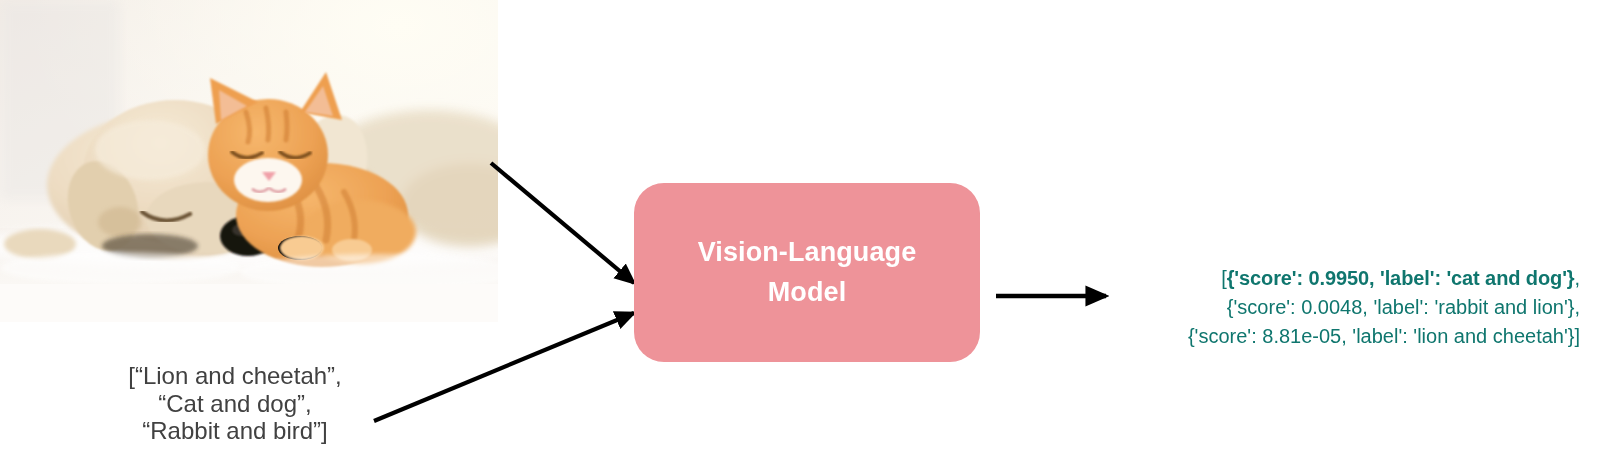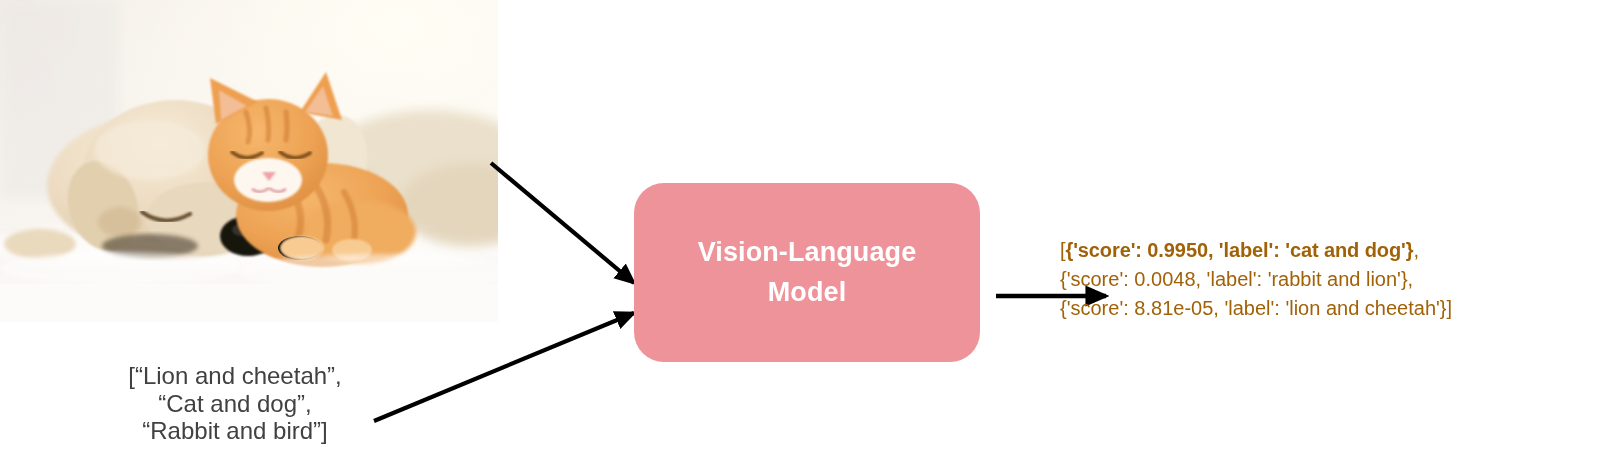--- a/index.html
+++ b/index.html
@@ -69,24 +69,24 @@
     text-align: center;
     color: #414141;
     font-size: 24px;
     line-height: 27.5px;
     white-space: pre-line;
   }
 
   .output-text {
     position: absolute;
     left: 1060px;
-    top: 236px;
+    top: 264px;
     width: 520px;
-    text-align: left;
-    color: #a16207;
+    text-align: right;
+    color: #0f766e;
     font-size: 20px;
     line-height: 29px;
   }
   .output-line { white-space: pre; }
   .output-line.top { letter-spacing: -0.1px; }
   .output-line .bold { font-weight: bold; }
 </style>
 </head>
 <body>
 

